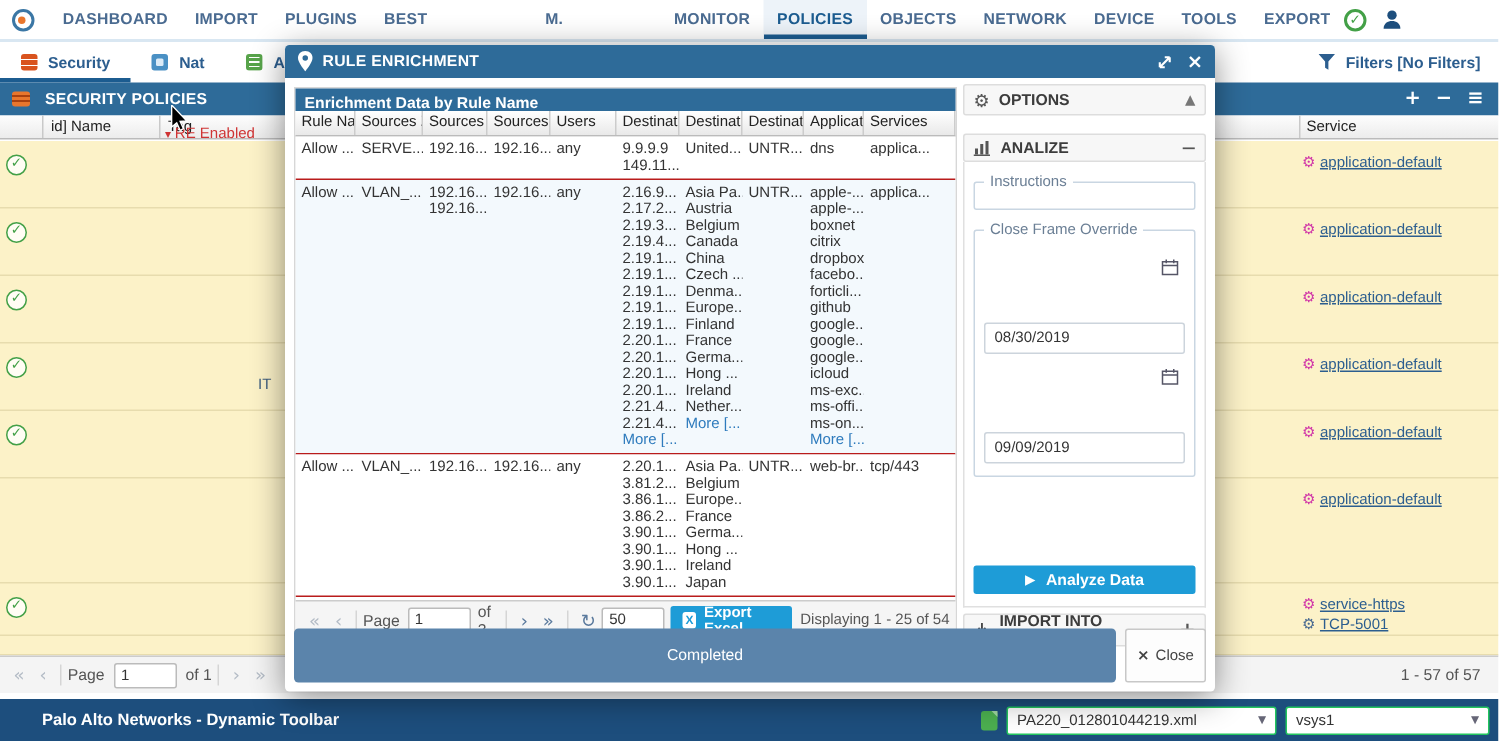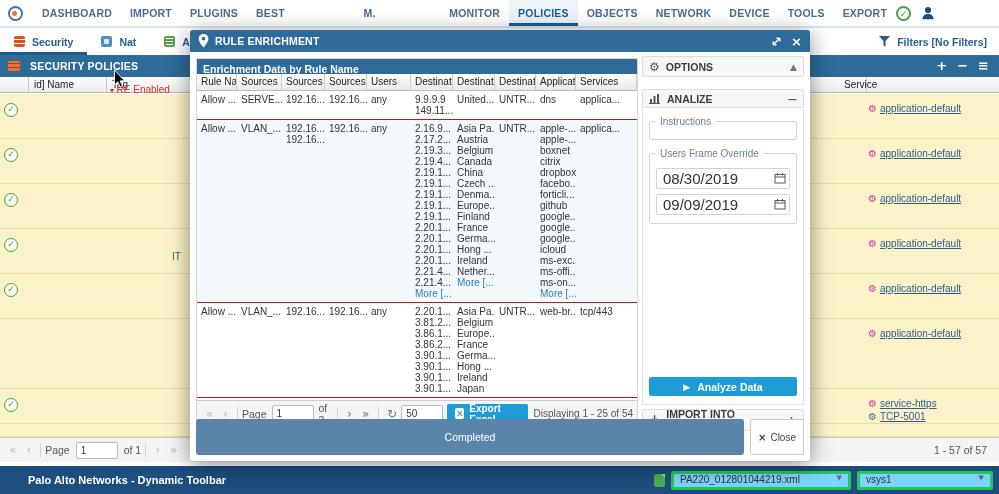--- a/index.html
+++ b/index.html
@@ -73,22 +73,22 @@
     padding:0 4px; font-family:"Liberation Sans",sans-serif; color:#333; }
   #grid-range { margin-left:auto; padding-right:12px; color:#555; }
   
   #footer { position:absolute; top:466px; left:0; right:0; height:28px; background:#1d4e7d;
     display:flex; align-items:center; z-index:3; }
   #footer-title { color:#fff; font-weight:700; font-size:11px; padding-left:28px; }
   #footer-right { margin-left:auto; display:flex; align-items:center; gap:6px; padding-right:6px; }
   .file-icon { width:11px; height:13px; background:#4caf50; border-radius:2px; position:relative; }
   .file-icon:after { content:""; position:absolute; right:0; top:0; border-style:solid;
     border-width:0 4px 4px 0; border-color:transparent #9fd6a1 transparent transparent; }
-  .fake-select { background:#7dd3fc; border:3px solid #22c55e; border-radius:2px; height:19px;
-    display:flex; align-items:flex-start; font-size:10px; color:#333; padding:0 6px; gap:6px; }
+  .fake-select { background:#ffffff; border:1px solid #22c55e; border-radius:2px; height:19px;
+    display:flex; align-items:center; font-size:10px; color:#333; padding:0 6px; gap:6px; }
   .fake-select .sel-text { flex:1; white-space:nowrap; overflow:hidden; }
   .fake-select .sel-arrow { font-size:7px; color:#667; font-family:"DejaVu Sans",sans-serif; }
   #file-select { width:180px; }
   #vsys-select { width:136px; }
   
   #modal { position:absolute; left:190px; top:30px; width:620px; height:431px; background:#fff;
     border-radius:3px; box-shadow:0 4px 22px rgba(0,0,0,.45); z-index:20; }
   #modal-header { position:absolute; top:0; left:0; right:0; height:22px; background:#2e6b99;
     border-radius:3px 3px 0 0; display:flex; align-items:center; color:#fff; }
   #modal-title { font-weight:700; font-size:10.5px; letter-spacing:.2px; margin-left:6px; }
@@ -126,22 +126,22 @@
   #options-bar { height:21px; }
   #analyze-bar { height:19px; margin-top:12px; }
   .bar-right { margin-left:auto; color:#777; font-size:9px; font-family:"DejaVu Sans",sans-serif; }
   .gear-dark { color:#555; font-size:12px; font-family:"DejaVu Sans",sans-serif; }
   #analyze-content { border:1px solid #e0e0e0; border-top:none; background:#fff; flex:1;
     display:flex; flex-direction:column; overflow:hidden; }
   fieldset { border:1px solid #c9d6e2; border-radius:2px; margin:8px 6px 0 6px; padding:4px 6px 8px 6px; }
   fieldset legend { font-size:10px; color:#6b7f95; padding:0 4px;margin-top:32px; }
   #instructions-text { font-size:10px; line-height:13px; color:#444; white-space:normal; }
   .date-wrap { position:relative; margin-top:5px; }
-  .date-input { width:100%; height:21px; border:1px solid #ccd4dc; border-radius:2px; font-size:15px;
-    color:#333; padding:0 24px 0 6px; font-family:"Liberation Sans",sans-serif; }
+  .date-input { width:100%; height:21px; border:1px solid #ccd4dc; border-radius:2px; font-size:10px;
+    color:#333; padding:0 24px 0 6px; font-family:"Liberation Sans",sans-serif;margin-top:47px; }
   .cal-icon { position:absolute; right:4px; top:4px; }
   #analyze-spacer { flex:1; }
   #analyze-btn { margin:0 6px 8px 6px; height:19px; background:#1e9cd7; color:#fff; border-radius:2px;
     display:flex; align-items:center; justify-content:center; gap:7px; font-weight:700; font-size:10.5px; }
   #analyze-btn .play { font-size:9px; font-family:"DejaVu Sans",sans-serif; }
   #import-bar { height:22px; margin-top:4px; }
   
   #progress-row { position:absolute; left:6px; right:6px; bottom:6px; height:36px; display:flex; gap:6px; }
   #progress-bar { flex:1; background:#5b84ab; border-radius:3px; color:#fff; font-size:10.5px;
     display:flex; align-items:center; justify-content:center; }
@@ -211,21 +211,21 @@
     <span>≡</span>
   </div>
 </div>
 
 <div id="cols-row">
   <span class="vdiv" style="left:28px"></span>
   <span class="vdiv" style="left:106px"></span>
   <span class="vdiv" style="left:866px"></span>
   <span class="col-label" style="left:34px">id] Name</span>
   <span class="col-label" style="left:112px">Tag</span>
-  <span class="col-label" style="left:844px">Service</span>
+  <span class="col-label" style="left:871px">Service</span>
 </div>
 
 <div id="grid-body">
     <div class="policy-row" style="height: 45px;">
       <span class="check-circle">✓</span>
       <div class="svc-stack">
         <div class="svc-item">
           <span class="gear magenta">⚙</span>
           <span class="svc-text">application-default</span>
         </div>
@@ -545,21 +545,21 @@
           <rect x="0" y="10" width="11" height="1" fill="#555"></rect>
       </svg>
       <span>ANALIZE</span>
       <span class="bar-right" style="font-weight:700;color:#555">—</span>
     </div>
     <div id="analyze-content">
       <fieldset>
         <legend>Instructions</legend>
       </fieldset>
       <fieldset>
-        <legend>Users Frame Override</legend>
+        <legend>Close Frame Override</legend>
         <div class="date-wrap">
           <input class="date-input" value="08/30/2019" style="">
           <svg class="cal-icon" width="12" height="12" viewBox="0 0 12 12">
             <rect x="1" y="2.5" width="10" height="8.5" fill="none" stroke="#556" stroke-width="1"></rect>
             <line x1="1" y1="5" x2="11" y2="5" stroke="#556" stroke-width="1"></line>
             <line x1="3.5" y1="1" x2="3.5" y2="3.5" stroke="#556" stroke-width="1"></line>
             <line x1="8.5" y1="1" x2="8.5" y2="3.5" stroke="#556" stroke-width="1"></line>
           </svg>
         </div>
         <div class="date-wrap">

